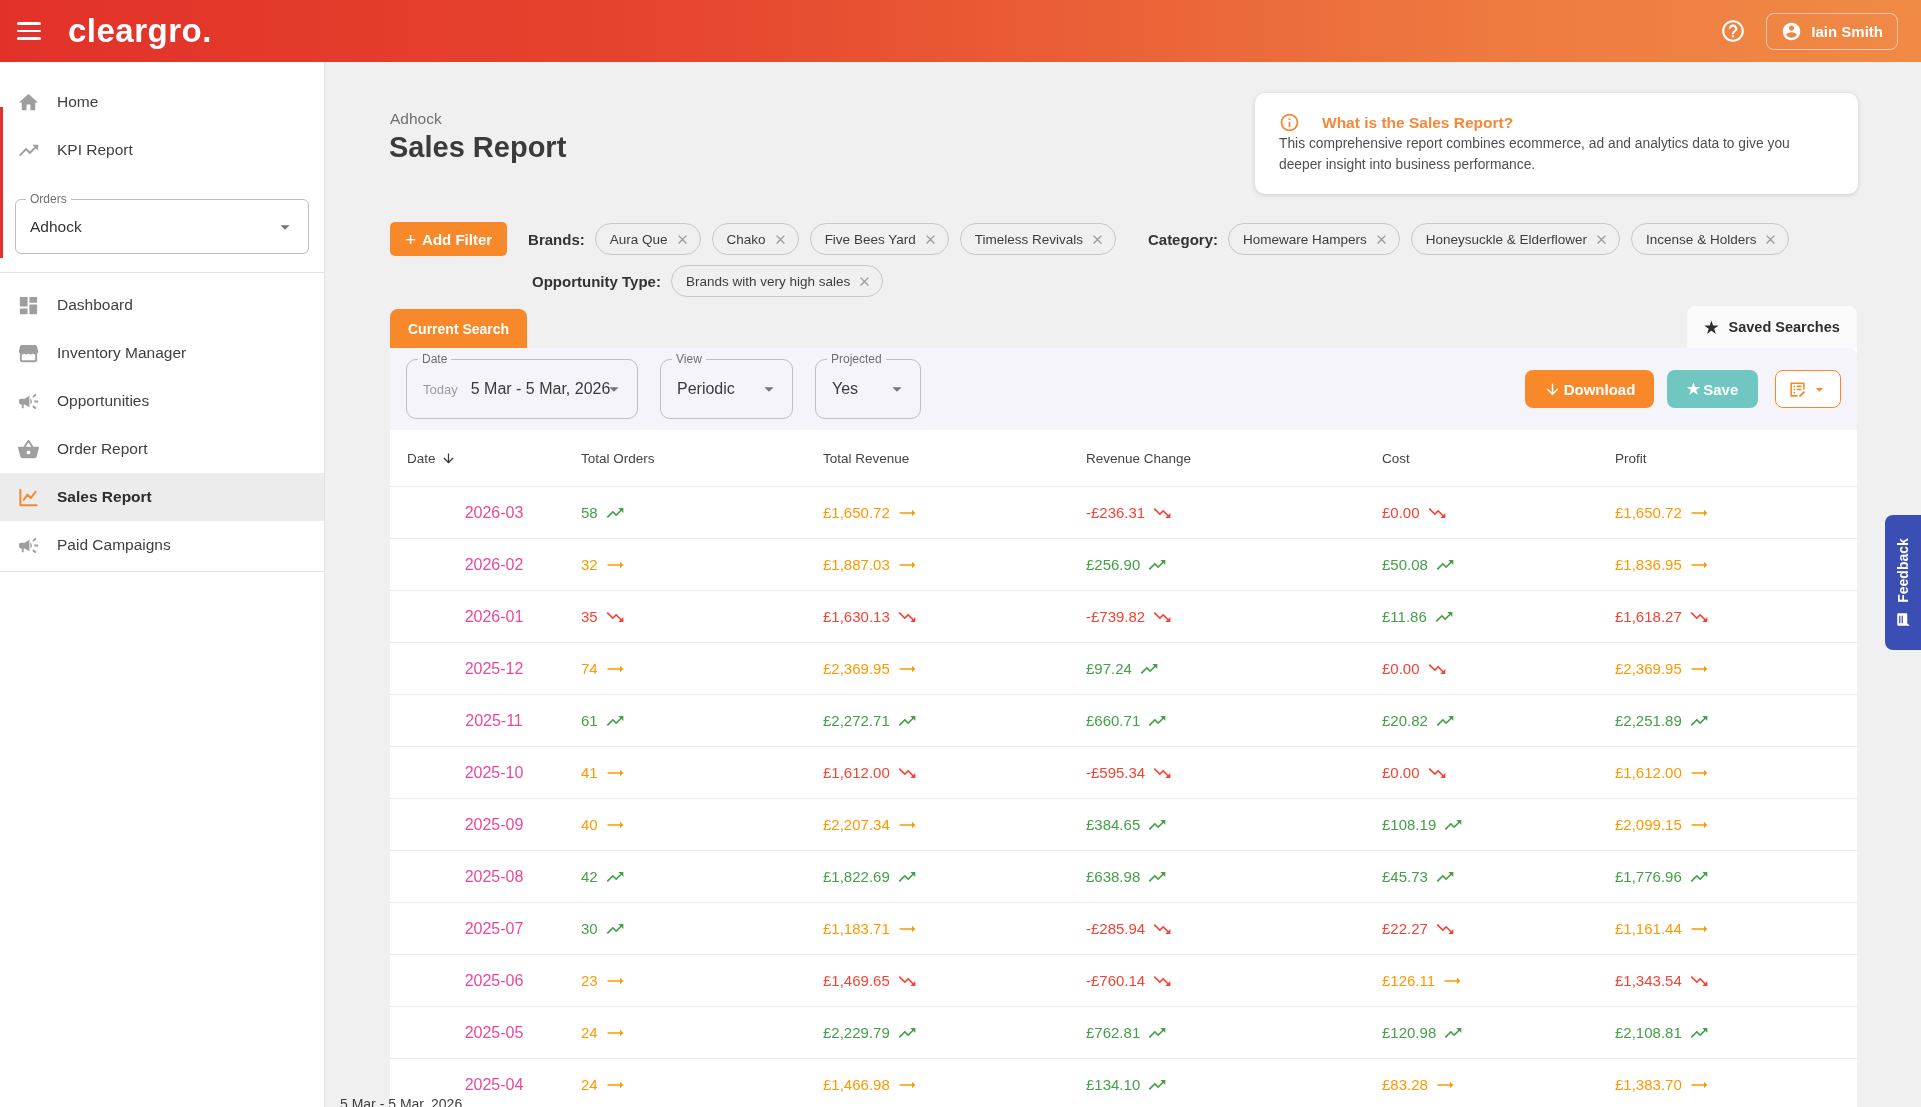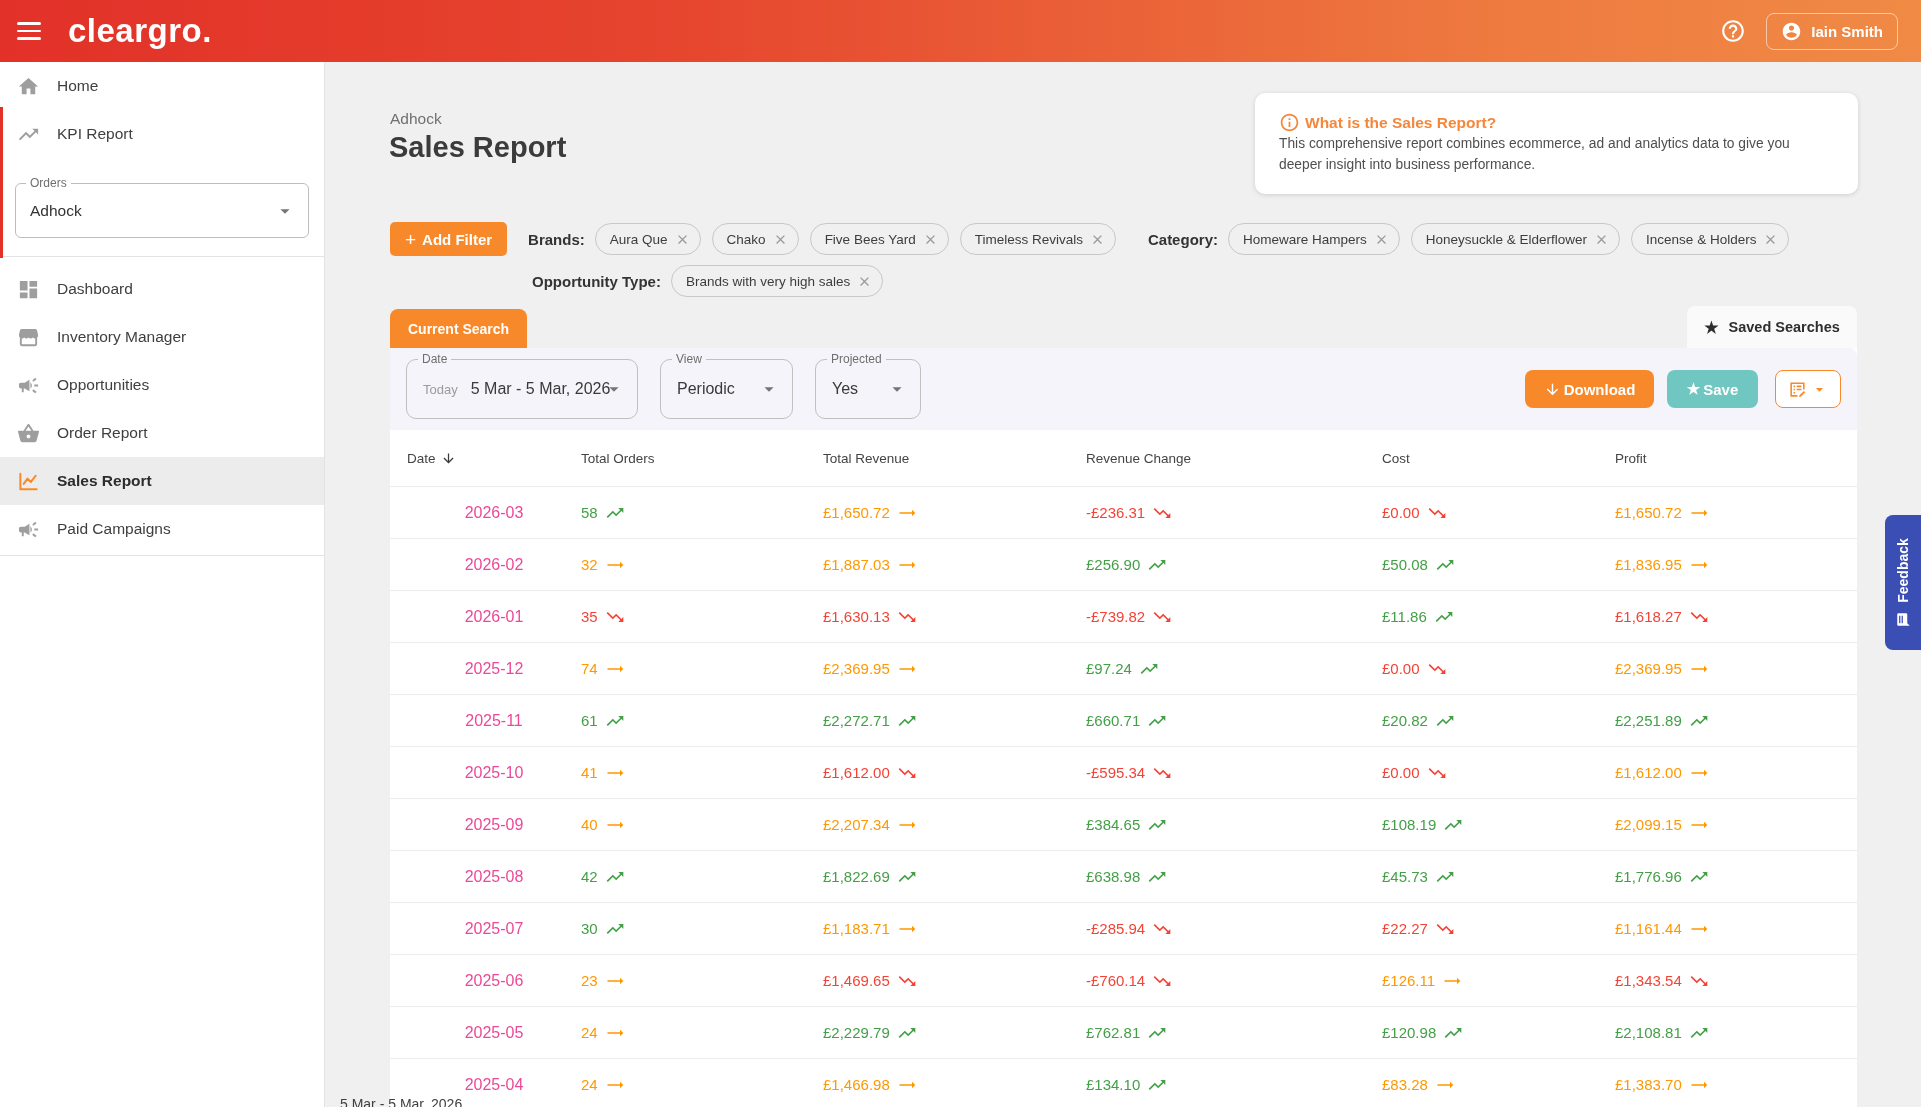--- a/index.html
+++ b/index.html
@@ -14,21 +14,21 @@
   .hamburger { margin-left:17px; width:24px; height:18px; display:flex; flex-direction:column; justify-content:space-between; cursor:pointer; }
   .hamburger i { display:block; height:2.6px; background:#fff; border-radius:2px; }
   .logo { margin-left:27px; font-size:33px; font-weight:700; letter-spacing:.5px; }
   .help-btn { margin-left:auto; width:26px; height:26px; color:#fff; }
   .help-btn svg { width:26px; height:26px; display:block; }
   .user-btn { margin-left:20px; margin-right:23px; height:37px; border:1px solid rgba(255,255,255,.55); border-radius:8px;
     display:flex; align-items:center; gap:9px; padding:0 14px; font-size:15px; font-weight:700; }
   .user-btn svg { width:21px; height:21px; }
 
   
-  .sidebar { position:absolute; top:62px; left:0; width:325px; bottom:0; background:#fff; border-right:1px solid #e3e3e3; z-index:20; padding-top:0; }
+  .sidebar { position:absolute; top:62px; left:0; width:325px; bottom:0; background:#fff; border-right:1px solid #e3e3e3; z-index:20; padding-top:16px; }
   .accent-strip { position:absolute; left:0; top:45px; width:3px; height:151px; background:#e23129; }
   .nav-item { height:48px; display:flex; align-items:center; padding-left:17px; cursor:pointer; color:#3f3f3f; }
   .nav-item .ic { width:23px; height:23px; color:#9e9e9e; flex:none; }
   .nav-item .ic svg { width:23px; height:23px; display:block; }
   .nav-item .lbl { margin-left:17px; font-size:15.5px; }
   .nav-item.active { background:#ececec; }
   .nav-item.active .lbl { font-weight:700; color:#2d2d2d; }
   .nav-item.active .ic { color:#f8892b; }
   .project-box { position:relative; margin:25px 15px 0 15px; width:294px; height:55px; border:1px solid #bdbdbd; border-radius:6px; background:#fff; display:flex; align-items:center; cursor:pointer; }
   .project-box .f-label { position:absolute; top:-8px; left:10px; font-size:12px; color:#6f6f6f; background:#fff; padding:0 4px; }
@@ -38,21 +38,21 @@
   .divider { border-top:1px solid #e3e3e3; margin-top:18px; margin-bottom:8px; }
   .divider.bottom { margin-top:2px; }
 
   
   .eyebrow { position:absolute; left:390px; top:110px; font-size:15.5px; color:#707070; }
   .page-title { position:absolute; left:389px; top:131px; font-size:29px; font-weight:700; color:#3b3b3b; }
 
   
   .info-card { position:absolute; left:1255px; top:93px; width:603px; background:#fff; border-radius:10px;
     box-shadow:0 1px 5px rgba(0,0,0,.14); padding:19px 24px 18px; z-index:10; }
-  .info-card .head { display:flex; align-items:center; gap:5px;text-align:right; }
+  .info-card .head { display:flex; align-items:center; gap:22px;text-align:right; }
   .info-card .head .ic { width:21px; height:21px; color:#f5873a; }
   .info-card .head .ic svg { width:21px; height:21px; display:block; }
   .info-card .head .t { font-size:15.5px; font-weight:700; color:#f5873a; }
   .info-card .body { font-size:13.8px; line-height:1.55; color:#4f4f4f; }
 
   
   .filters-row1 { position:absolute; left:390px; top:222px; display:flex; align-items:center; }
   .filters-row2 { position:absolute; left:532px; top:265px; display:flex; align-items:center; }
   .add-filter { height:34px; padding:0 15px; background:#f8892b; border:none; border-radius:5px; color:#fff;
     font-family:inherit; font-size:15px; font-weight:700; display:flex; align-items:center; gap:6px; cursor:pointer; }

